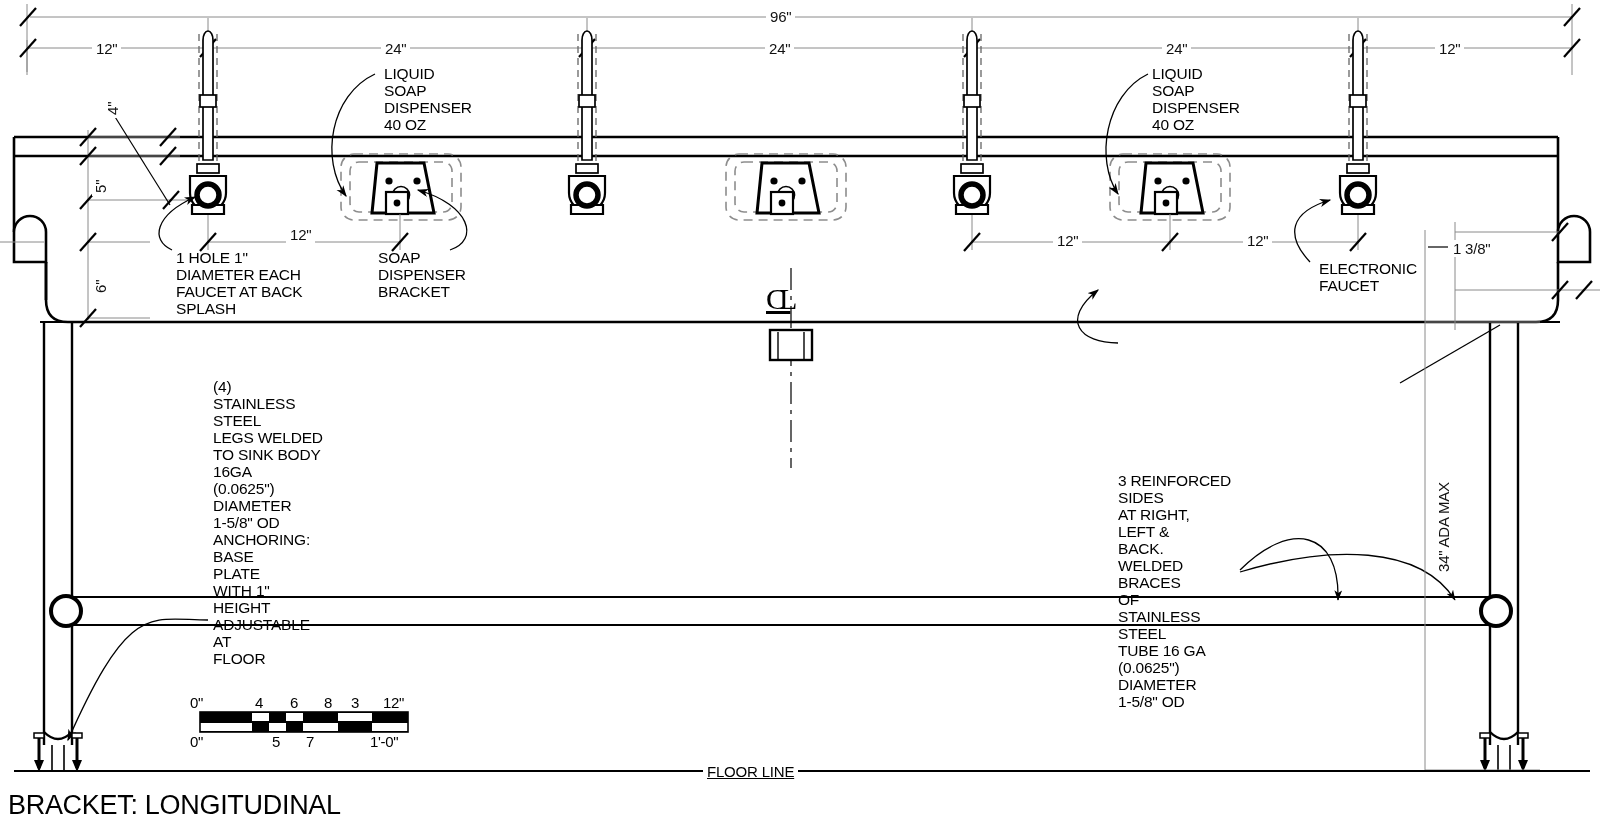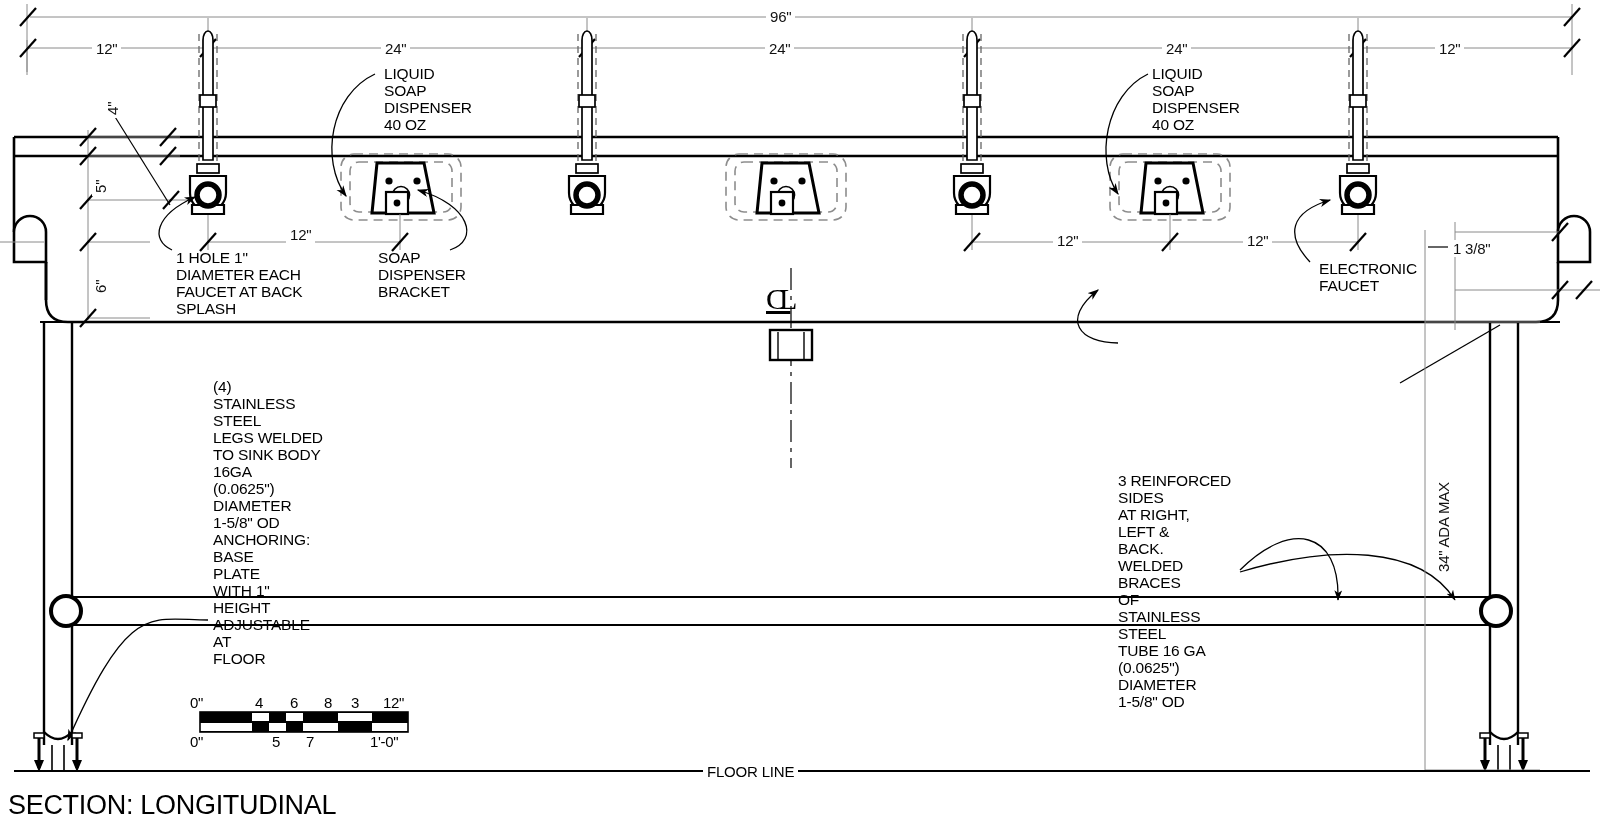--- a/index.html
+++ b/index.html
@@ -477,16 +477,16 @@
   <div class="scale-label" style="left:290px; top:694px;">6</div>
   <div class="scale-label" style="left:324px; top:694px;">8</div>
   <div class="scale-label" style="left:351px; top:694px;">3</div>
   <div class="scale-label" style="left:383px; top:694px;">12"</div>
 
   <div class="scale-label" style="left:190px; top:733px;">0"</div>
   <div class="scale-label" style="left:272px; top:733px;">5</div>
   <div class="scale-label" style="left:306px; top:733px;">7</div>
   <div class="scale-label" style="left:370px; top:733px;">1'-0"</div>
 
-  <div class="floorline-label" style="left:703px; top:763px;">FLOOR LINE</div>
-  <div id="section-title">SECTION: LONGITUDINAL</div>
+  <div class="floorline-label" style="left:703px; top:763px;text-decoration:underline;">FLOOR LINE</div>
+  <div id="section-title">BRACKET: LONGITUDINAL</div>
 
 </div>
 
 </body></html>

